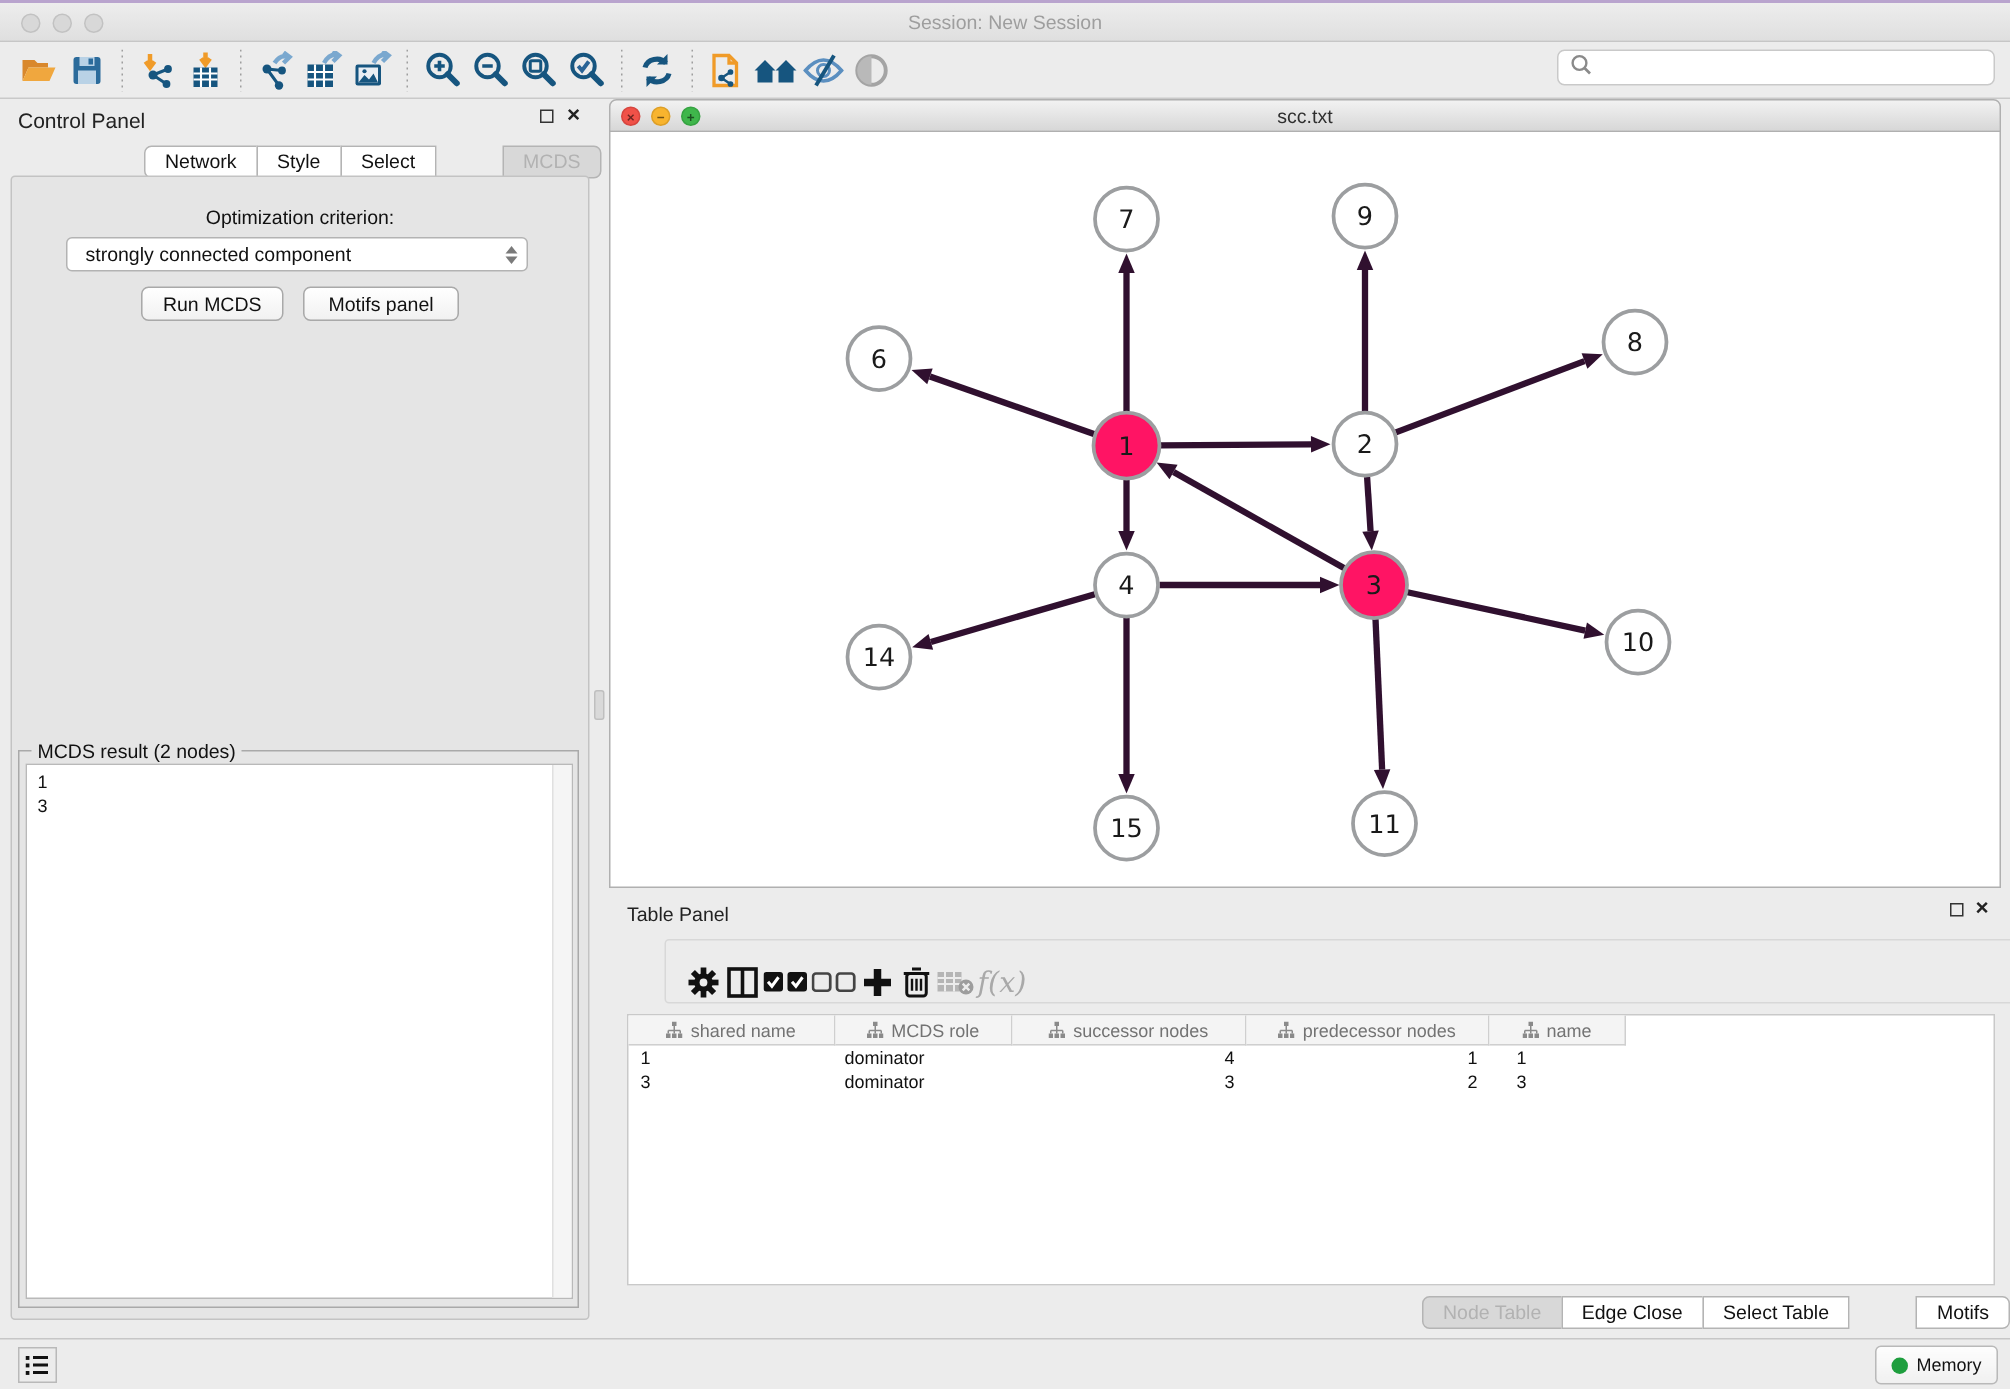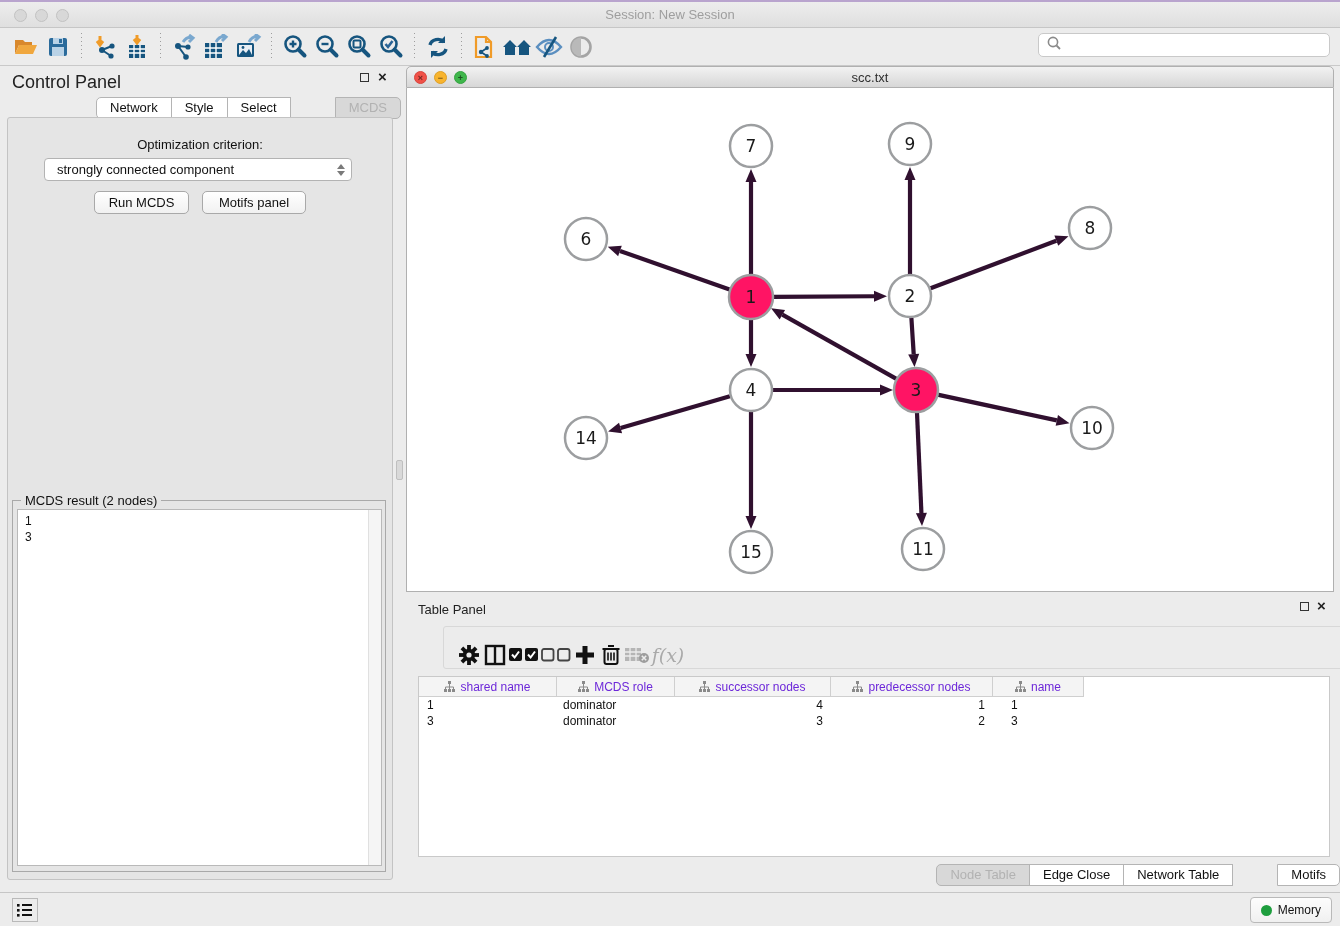--- a/index.html
+++ b/index.html
@@ -21,21 +21,21 @@
              display:flex; align-items:center; padding-left:10px; }
   .tbtn { width:32px; height:30px; display:flex; align-items:center; justify-content:center; flex:0 0 auto; }
   .tsep { width:1px; height:28px; margin:0 7px; flex:0 0 auto;
           background-image:linear-gradient(#9e9e9e 35%, transparent 0); background-size:1px 4px; }
   #search-wrap { position:absolute; right:10px; top:5px; width:292px; height:24px; border:1px solid #c9c9c9;
                  border-radius:5px; background:#fff; display:flex; align-items:center; padding-left:6px; }
   #search-wrap input { border:none; outline:none; flex:1; font-size:13px; height:20px; background:transparent; }
 
   
   #cp-header { left:0; top:66px; width:400px; height:28px; }
-  #cp-title { position:absolute; left:12px; top:6px; font-size:18px; color:#222; }
+  #cp-title { position:absolute; left:12px; top:6px; font-size:14px; color:#222; }
   .float-box { width:9px; height:9px; border:1.5px solid #333; display:inline-block; }
   .close-x { font-size:15px; font-weight:bold; color:#222; line-height:12px; }
   #cp-float { left:360px; top:73px; } #cp-close { left:378px; top:71px; }
   .seg { display:flex; }
   #cp-tabs { left:78px; top:97px;padding-left:18px; }
   .seg-tab { background:#fff; border:1px solid #b4b4b4; margin-left:-1px; font-size:13px; color:#111;
              padding:2px 13px; line-height:16px; white-space:nowrap; }
   .seg-tab:first-child { border-radius:5px 0 0 5px; margin-left:0; }
   .seg-tab:last-child  { border-radius:0 5px 5px 0;margin-left:44px; }
   .seg-tab.active { background:#d8d8d8; color:#b2b2b2; }
@@ -81,21 +81,21 @@
   #tp-header { left:406px; top:598px; width:928px; height:24px; }
   #tp-title { position:absolute; left:12px; top:4px; font-size:13px; color:#222; }
   #tp-float { left:1300px; top:602px; } #tp-close { left:1317px; top:600px; }
   #tp-toolbar { left:443px; top:626px; width:912px; height:43px; background:#ececec; border:1px solid #d8d8d8;
                 border-radius:3px; display:flex; align-items:flex-end; padding-left:12px; }
   .tp-ic { width:26px; height:26px; display:flex; align-items:center; justify-content:center; flex:0 0 auto; }
   #fx-label { font-family:"DejaVu Serif","Liberation Serif",serif; font-style:italic; font-size:19px; color:#a9a9a9; }
   #tp-table { left:418px; top:676px; width:912px; height:181px; background:#fff; border:1px solid #c9c9c9; }
   #tp-headrow { display:flex; height:20px; }
   .th { background:#f4f4f4; border-right:1px solid #cfcfcf; border-bottom:1px solid #cfcfcf; display:flex;
-        align-items:center; justify-content:center; gap:5px; font-size:12px; color:#6d28d9; }
+        align-items:center; justify-content:center; gap:5px; font-size:12px; color:#737373; }
   .tr { display:flex; height:16px; }
   .td { font-size:12px; color:#111; line-height:16px; white-space:nowrap; overflow:hidden; }
   #tp-tabs { left:0; top:864px; width:1340px; display:flex; justify-content:flex-end; }
   #tp-tabs-inner { margin-left:340px; } 
 
   
   #statusbar { left:0; top:892px; width:1340px; height:34px; background:#ececec; border-top:1px solid #c6c6c6; }
   #list-btn { position:absolute; left:12px; top:5px; width:26px; height:24px; border:1px solid #b9b9b9;
               background:#ececec; display:flex; align-items:center; justify-content:center; }
   #memory-btn { position:absolute; right:8px; top:4px; height:26px; padding:0 10px; background:linear-gradient(#fdfdfd,#f0f0f0);
@@ -485,21 +485,21 @@
         <div class="td" style="width: 162px; text-align: right; padding-right: 8px;">2</div>
         <div class="td" style="width: 91px; text-align: left; padding-left: 18px;">3</div>
       </div>
     </div>
 </div>
 
 <div id="tp-tabs" class="abs">
   <div id="tp-tabs-inner" class="seg">
       <div class="seg-tab active">Node Table</div>
       <div class="seg-tab">Edge Close</div>
-      <div class="seg-tab">Network Table</div>
+      <div class="seg-tab">Select Table</div>
       <div class="seg-tab">Motifs</div>
     </div>
 </div>
 
 <div id="statusbar" class="abs">
   <div id="list-btn">
     <svg width="16" height="14" viewBox="0 0 16 14">
         <g stroke="#111" stroke-width="2">
           <path d="M5 2h10M5 7h10M5 12h10"></path>
         </g>

